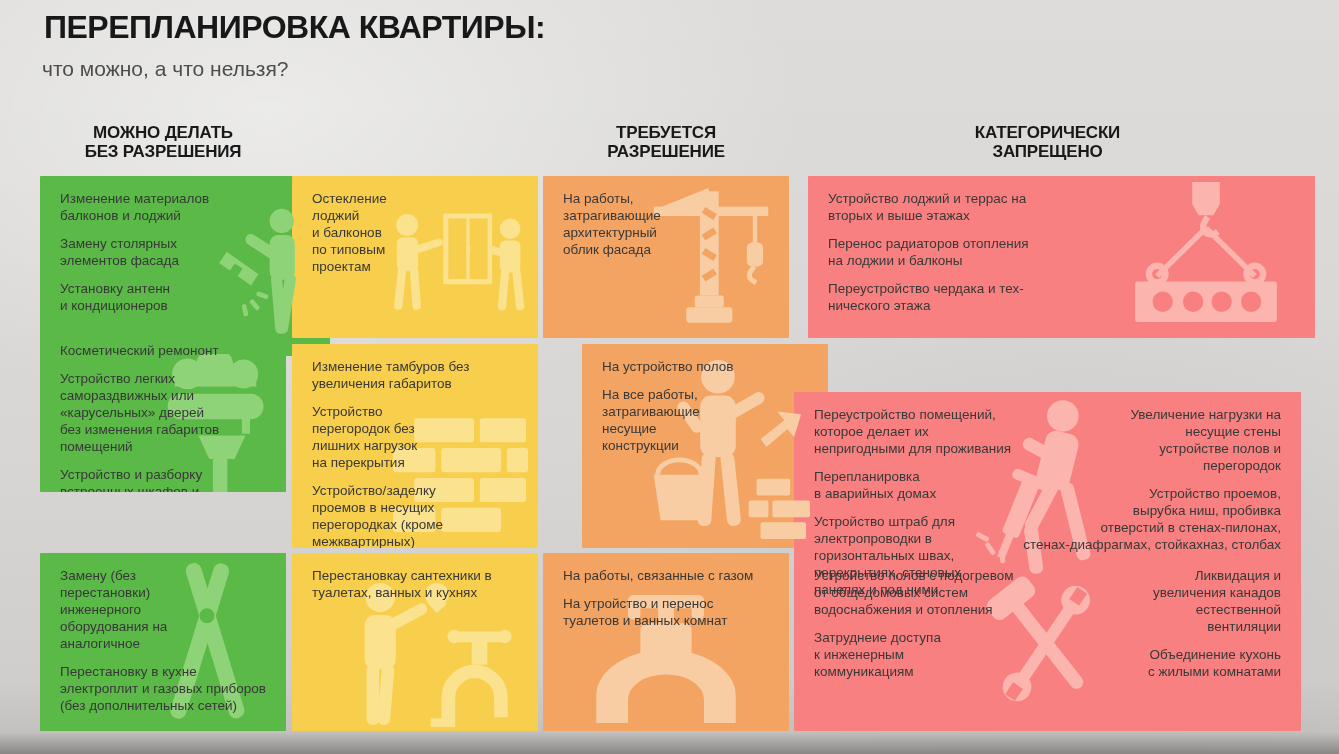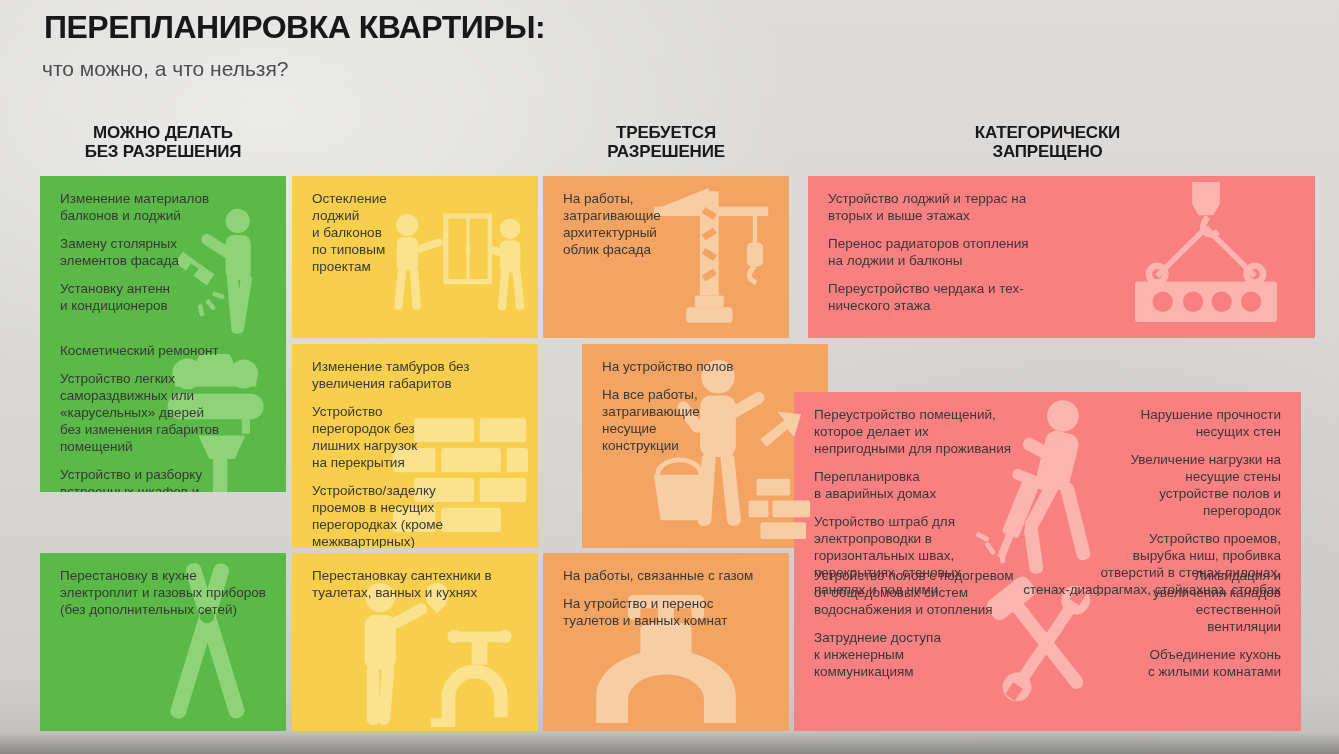--- a/index.html
+++ b/index.html
@@ -40,21 +40,21 @@
   <div class="title">ПЕРЕПЛАНИРОВКА КВАРТИРЫ:</div>
   <div class="subtitle">что можно, а что нельзя?</div>
 
   <div class="colhead" style="left:40px;width:246px;">МОЖНО ДЕЛАТЬ
 БЕЗ РАЗРЕШЕНИЯ</div>
   <div class="colhead" style="left:543px;width:246px;">ТРЕБУЕТСЯ
 РАЗРЕШЕНИЕ</div>
   <div class="colhead" style="left:794px;width:507px;">КАТЕГОРИЧЕСКИ
 ЗАПРЕЩЕНО</div>
 
-  <div class="cell c-green" style="left:40px;top:176px;width:246px;height:180px;">
+  <div class="cell c-green" style="left:40px;top:176px;width:246px;height:180px;padding-left:44px;">
     <svg class="icon" style="right:10px;bottom:4px;width:112px;height:150px;" viewBox="0 0 120 150">
       <circle cx="79" cy="15" r="13"></circle>
       <rect x="66" y="30" width="27" height="48" rx="9"></rect>
       <rect x="67" y="72" width="12" height="64" rx="5" transform="rotate(-5 73 72)"></rect>
       <rect x="83" y="72" width="12" height="64" rx="5" transform="rotate(9 89 72)"></rect>
       <rect x="38" y="36" width="38" height="12" rx="6" transform="rotate(33 57 42)"></rect>
       <path d="M12 60 L46 84 L54 72 L20 48 Z"></path>
       <rect class="punch" x="24" y="62" width="10" height="14" transform="rotate(33 29 69)"></rect>
       <rect x="52" y="92" width="13" height="5" rx="2" transform="rotate(20 58 94)"></rect>
       <rect x="44" y="102" width="13" height="5" rx="2" transform="rotate(50 50 104)"></rect>
@@ -94,20 +94,25 @@
     </div>
   </div>
 
   <div class="cell c-green" style="left:40px;top:553px;width:246px;height:178px;">
     <svg class="icon" style="right:18px;top:4px;width:122px;height:170px;" viewBox="0 0 130 180">
       <rect x="57" y="4" width="17" height="172" rx="8" transform="rotate(17 65 62)"></rect>
       <rect x="57" y="4" width="17" height="172" rx="8" transform="rotate(-17 65 62)"></rect>
       <circle class="punch" cx="65" cy="62" r="8"></circle>
     </svg>
     <div class="items">
+      <p class="item">Замену (без
+перестановки)
+инженерного
+оборудования на
+аналогичное</p>
       <p class="item">Перестановку в кухне
 электроплит и газовых приборов
 (без дополнительных сетей)</p>
     </div>
   </div>
 
   <div class="cell c-yellow" style="left:292px;top:176px;width:246px;height:162px;">
     <svg class="icon" style="right:6px;top:12px;width:148px;height:146px;" viewBox="0 0 230 160">
       <circle cx="36" cy="24" r="17"></circle>
       <rect x="20" y="43" width="33" height="52" rx="9"></rect>
@@ -290,22 +295,20 @@
 непригодными для проживания</p>
       <p class="item">Перепланировка
 в аварийных домах</p>
       <p class="item">Устройство штраб для
 электропроводки в
 горизонтальных швах,
 перекрытиях, стеновых
 панелях и под ними</p>
     </div>
     <div class="items right">
-      <p class="item">Нарушение прочности
-несущих стен</p>
       <p class="item">Увеличение нагрузки на
 несущие стены
 устройстве полов и
 перегородок</p>
       <p class="item">Устройство проемов,
 вырубка ниш, пробивка
 отверстий в стенах-пилонах,
 стенах-диафрагмах, стойкахназ, столбах</p>
     </div>
   </div>

